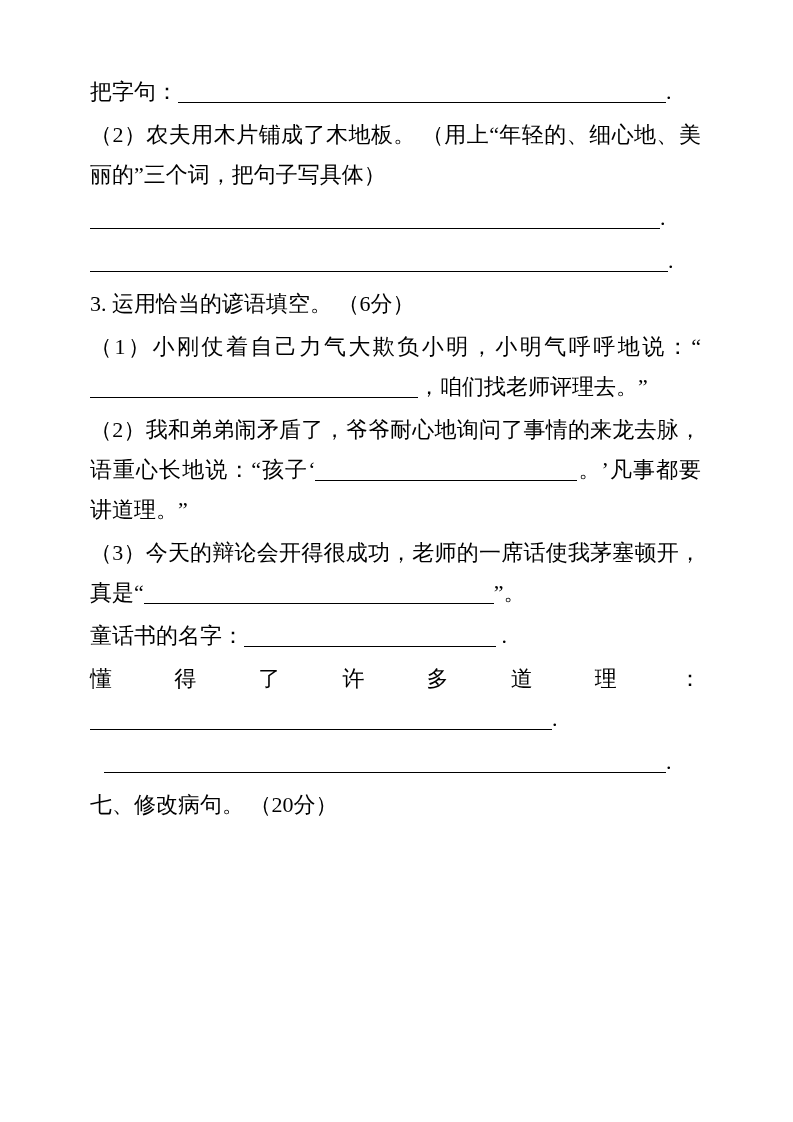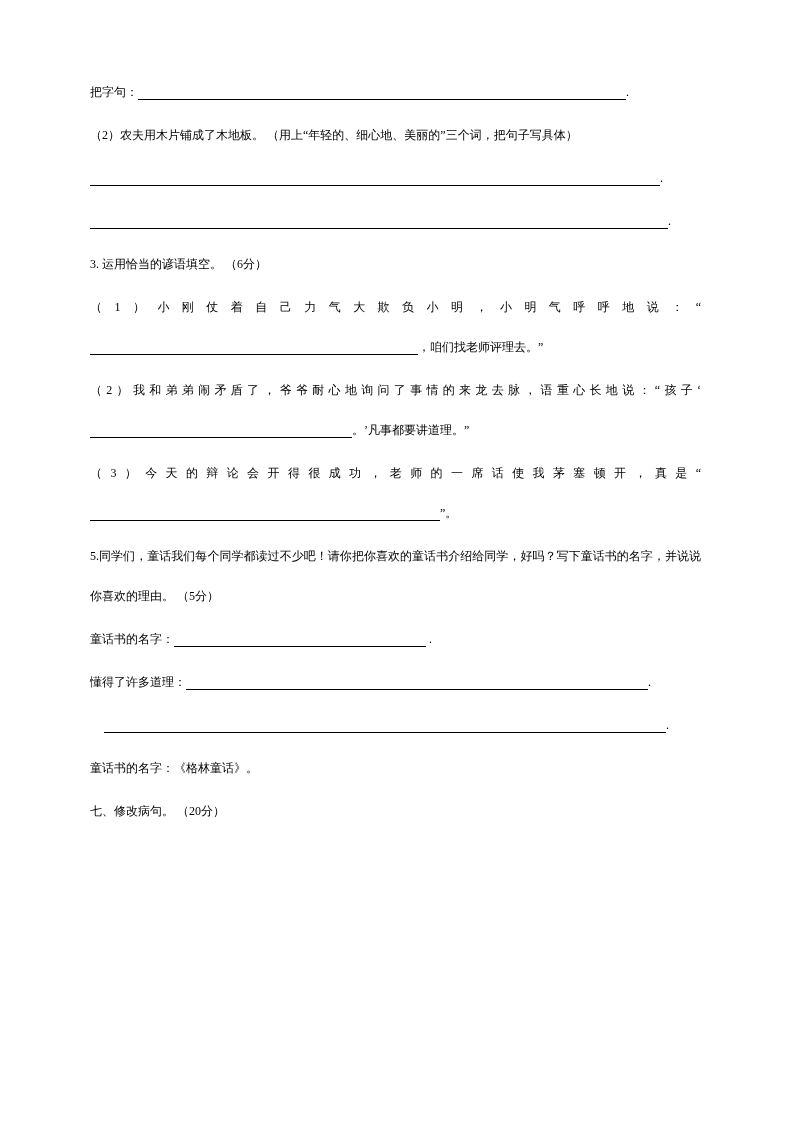--- a/index.html
+++ b/index.html
@@ -9,21 +9,21 @@
     font-family: "Liberation Serif", "DejaVu Serif", serif;
     color: #000000;
   }
   .page {
     width: 793px; height: 1122px;
     background: #ffffff;
     padding: 72px 92px 0 90px;
     overflow: hidden;
   }
   .line {
-    font-size: 12px;
+    font-size: 22px;
     line-height: 40px;
     text-align: justify;
     margin-bottom: 3px;
     word-break: break-all;
   }
   .blank {
     display: inline-block;
     height: 20px;
     border-bottom: 1px solid #000000;
     vertical-align: -4px;
@@ -46,26 +46,24 @@
   <p class="line"><span class="blank" style="width:578px"></span><span>.</span></p>
 
   <p class="line">3. 运用恰当的谚语填空。 （6分）</p>
 
   <p class="line"><span>（1）小刚仗着自己力气大欺负小明，小明气呼呼地说：“</span><span class="blank" style="width:328px"></span><span>，咱们找老师评理去。”</span></p>
 
   <p class="line"><span>（2）我和弟弟闹矛盾了，爷爷耐心地询问了事情的来龙去脉，语重心长地说：“孩子‘</span><span class="blank" style="width:262px"></span><span>。’凡事都要讲道理。”</span></p>
 
   <p class="line"><span>（3）今天的辩论会开得很成功，老师的一席话使我茅塞顿开，真是“</span><span class="blank" style="width:350px"></span><span>”。</span></p>
 
-  <p class="line">5.同学们，童话我们每个同学都读过不少吧！请你把你喜欢的童话书介绍给同学，好吗？写下童话书的名字，并说说你喜欢的理由。 （5分）</p>
 
   <p class="line"><span>童话书的名字：</span><span class="blank" style="width:252px"></span><span> .</span></p>
 
   <p class="line"><span>懂得了许多道理：</span><span class="blank" style="width:462px"></span><span>.</span></p>
 
   <p class="line"><span class="blank indent" style="width:562px"></span><span>.</span></p>
 
-  <p class="line">童话书的名字：《格林童话》。</p>
 
 
   <p class="line">七、修改病句。 （20分）</p>
 
 </main>
 
 </body></html>

